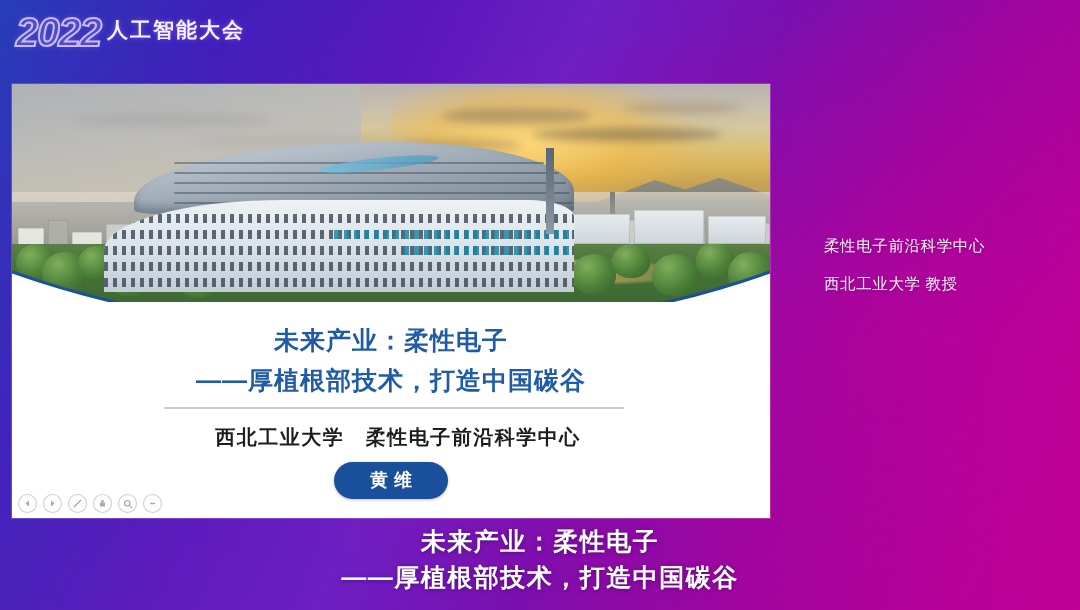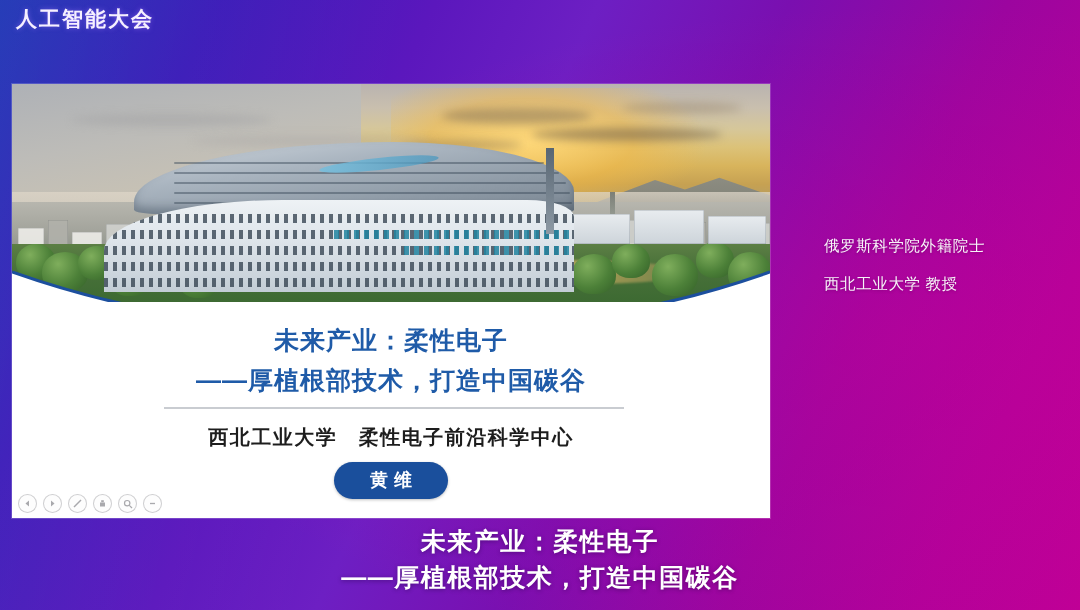--- a/index.html
+++ b/index.html
@@ -299,21 +299,21 @@
   }
   .rule {
     position: absolute;
     left: 152px; top: 105px;
     width: 460px;
     height: 2px;
     background: #c9ccd1;
   }
   .org-line {
     position: absolute;
-    left: 0; top: 122px;
+    left: 7px; top: 122px;
     width: 100%;
     text-align: center;
     color: #1d1d1d;
     font-size: 20px;
     font-weight: 700;
     letter-spacing: 1.5px;
   }
   .badge {
     position: absolute;
     left: 50%;
@@ -393,20 +393,21 @@
     line-height: 1.42;
     text-shadow: 0 1px 4px rgba(30,0,60,0.45);
   }
 </style>
 </head>
 <body>
 
 <div id="stage">
 
   <div class="logo">
+    <div class="logo-year">2022</div>
     <div class="logo-cn">
       <div class="logo-cn-bot">人工智能大会</div>
     </div>
   </div>
 
   <div class="slide">
 
     <div class="photo">
       <div class="sky"></div>
       <div class="sky-left"></div>
@@ -537,21 +538,21 @@
       </div>
       <div class="tool-btn">
         <svg width="9" height="9" viewBox="0 0 9 9">
             <line x1="2" y1="4.5" x2="7" y2="4.5" stroke="currentColor" stroke-width="1.3"></line>
           </svg>
       </div>
     </div>
   </div>
 
   <div class="speaker">
-    <div class="speaker-title">俄罗斯科学院外籍院士</div>
+    <div class="speaker-title">柔性电子前沿科学中心</div>
     <div class="speaker-title">西北工业大学 教授</div>
   </div>
 
   <div class="caption">
     <div class="caption-line">未来产业：柔性电子</div>
     <div class="caption-line">——厚植根部技术，打造中国碳谷</div>
   </div>
 
 </div>
 

